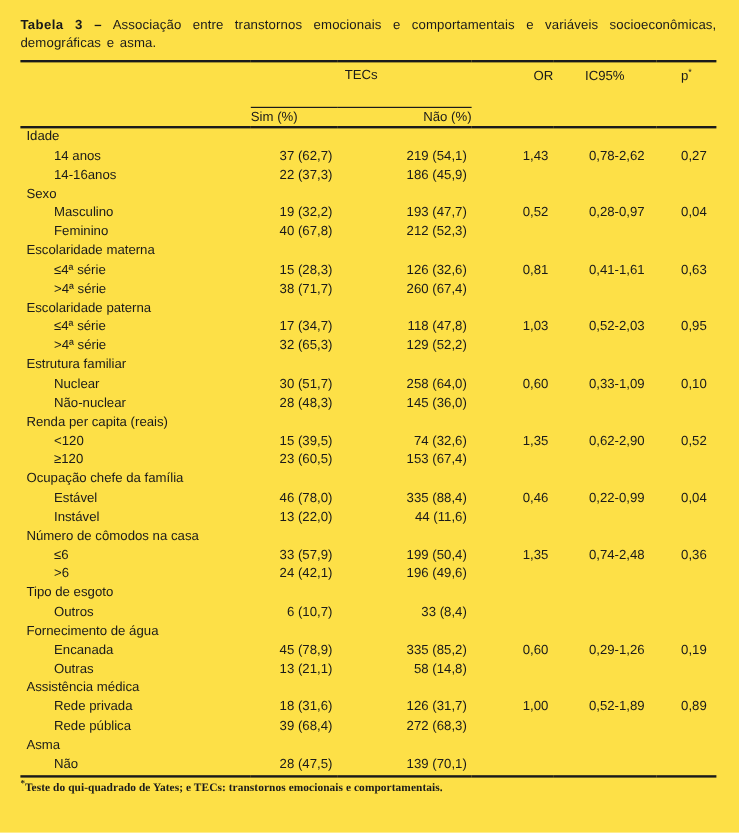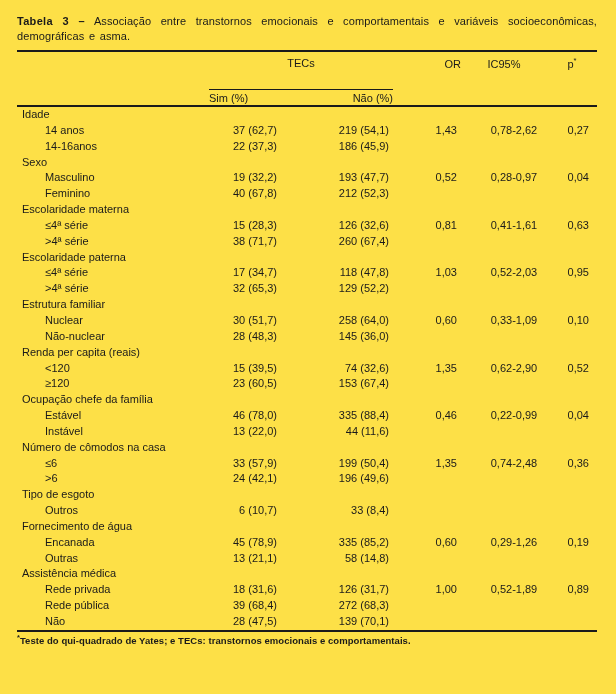--- a/index.html
+++ b/index.html
@@ -57,20 +57,21 @@
   td.c-or  { text-align: right; padding-right: 4px; }
   td.c-ic  { text-align: center; padding-left: 20px; }
   td.c-p   { text-align: right; padding-right: 8px; }
   .footnote {
     width: 580px;
     margin-top: 3px;
     font-size: 9.5px;
     font-weight: bold;
     letter-spacing: 0.05px;
     line-height: 12px;
+    font-family: Liberation Serif, serif;
   }
 </style>
 </head>
 <body>
 
 <div class="page">
 
   <div class="caption"><span class="cap-label">Tabela 3 –</span> <span>Associação entre transtornos emocionais e comportamentais e variáveis socioeconômicas, demográficas e asma.</span></div>
 
   <table class="stats">
@@ -350,20 +351,28 @@
         </tr>
         <tr>
           <td class="c-label sub">Rede pública</td>
           <td class="c-sim">39 (68,4)</td>
           <td class="c-nao">272 (68,3)</td>
           <td class="c-or"></td>
           <td class="c-ic"></td>
           <td class="c-p"></td>
         </tr>
         <tr>
+          <td class="c-label group">Asma</td>
+          <td class="c-sim"></td>
+          <td class="c-nao"></td>
+          <td class="c-or"></td>
+          <td class="c-ic"></td>
+          <td class="c-p"></td>
+        </tr>
+        <tr>
           <td class="c-label sub">Não</td>
           <td class="c-sim">28 (47,5)</td>
           <td class="c-nao">139 (70,1)</td>
           <td class="c-or"></td>
           <td class="c-ic"></td>
           <td class="c-p"></td>
         </tr>
       </tbody>
   </table>
 

